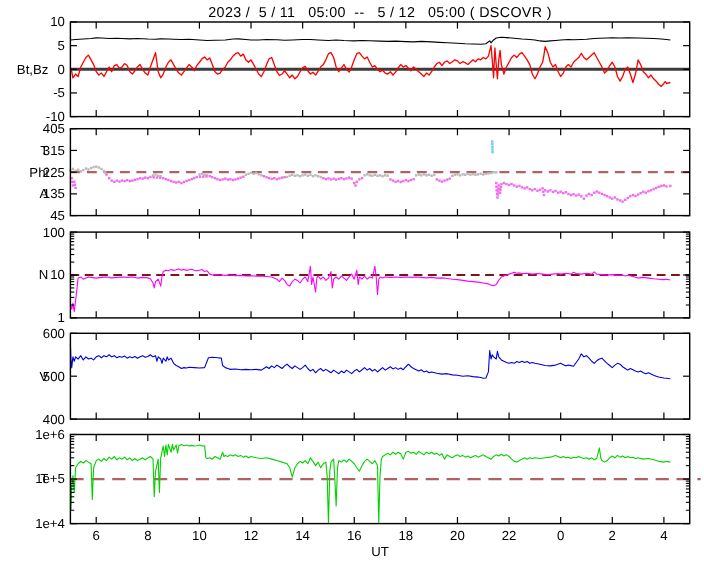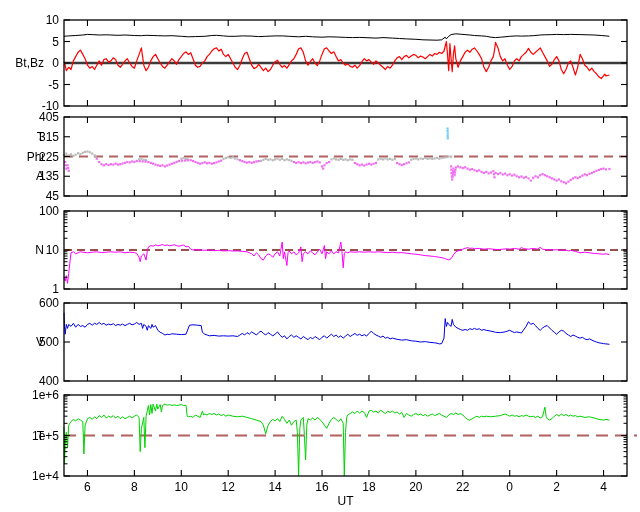--- a/index.html
+++ b/index.html
@@ -8,20 +8,21 @@
   .title{position:absolute;top:3px;left:64px;width:563px;text-align:center;
          font-size:13px;color:#000;white-space:pre;letter-spacing:0.3px;}
   svg text{font-family:"Liberation Sans",sans-serif;fill:#000;}
   text.tick{font-size:12px;}
   text.axis{font-size:12px;}
 </style>
 </head>
 <body>
 
 <div class="page">
+  <div class="title">2023 /  5 / 11   05:00  --   5 / 12   05:00 ( DSCOVR )</div>
   <svg id="plot" width="640" height="512" viewBox="0 0 640 512">
       <g>
         <line x1="64" y1="63" x2="627" y2="63" stroke="#3c3c3c" stroke-width="2.6"></line>
         <polyline points="64.0,36.3 68.7,35.9 75.7,35.5 82.8,35.0 87.5,34.4 92.2,34.6 99.2,35.0 106.2,34.8 110.9,35.0 118.0,35.3 125.0,35.0 134.4,35.5 141.4,35.7 146.1,35.3 153.1,35.5 157.8,35.7 164.9,35.9 171.9,35.7 181.3,36.3 188.3,36.8 195.4,36.6 204.8,36.3 211.8,35.5 216.5,35.3 223.5,35.9 228.2,36.3 235.2,36.3 242.3,35.9 251.7,36.1 258.7,36.6 265.7,36.3 275.1,35.9 282.2,35.9 289.2,36.3 298.6,36.8 305.6,36.3 312.7,36.8 322.0,37.2 329.1,36.8 336.1,37.0 345.5,37.4 352.5,37.6 359.6,37.4 369.0,37.8 376.0,38.1 383.0,37.6 392.4,38.1 399.5,38.5 406.5,38.9 415.9,39.3 422.9,39.8 430.0,40.0 437.0,40.2 441.7,39.8 445.2,37.2 446.4,38.9 448.7,36.3 451.1,34.6 455.8,33.8 460.4,34.2 465.1,34.6 469.8,35.0 474.5,35.5 481.6,35.9 486.3,36.3 490.9,37.2 495.6,37.6 500.3,37.2 505.0,36.8 509.7,36.3 516.7,35.9 521.4,36.1 528.5,35.9 533.2,35.7 540.2,35.0 544.9,34.8 551.9,34.6 556.6,34.4 563.7,34.6 570.7,34.4 580.1,34.6 587.1,34.8 594.2,35.0 601.2,35.5 605.9,35.9 609.4,36.3" fill="none" stroke="#000000" stroke-width="1" stroke-linejoin="round"></polyline>
         <polyline points="64.0,61.7 65.2,65.2 66.3,70.7 68.7,67.3 71.0,69.5 73.4,60.9 75.7,56.6 78.1,52.3 80.4,50.1 82.8,54.4 85.1,58.7 87.5,65.2 89.8,68.2 92.2,66.4 94.5,69.5 96.8,65.2 99.2,60.9 101.5,65.2 103.9,59.6 106.2,58.7 108.6,62.1 110.9,60.9 113.3,57.8 115.6,59.6 118.0,65.2 120.3,67.3 122.6,64.3 125.0,60.9 127.3,58.7 129.7,63.0 132.0,66.4 134.4,68.2 136.7,60.9 139.1,54.4 141.4,47.9 142.6,56.6 143.8,65.2 146.1,70.7 148.4,67.3 150.8,60.9 153.1,56.6 155.5,54.4 157.8,58.7 160.2,63.0 162.5,66.4 164.9,68.2 167.2,65.2 169.6,61.7 171.9,58.7 174.3,60.9 176.6,64.3 178.9,59.6 181.3,56.6 183.6,53.5 186.0,51.8 188.3,54.4 190.7,52.7 193.0,58.7 195.4,65.2 197.7,67.3 200.1,66.4 202.4,63.0 204.8,60.9 207.1,56.6 209.4,54.4 211.8,51.0 214.1,48.8 216.5,47.9 218.8,51.0 221.2,49.2 223.5,54.4 225.9,56.6 228.2,54.4 230.6,58.7 232.9,63.0 235.2,67.3 237.6,69.5 239.9,65.2 242.3,58.7 244.6,53.5 247.0,52.3 249.3,58.7 251.7,65.2 254.0,68.6 256.4,67.3 258.7,64.3 261.0,67.3 263.4,70.7 265.7,68.2 268.1,71.6 270.4,69.5 272.8,65.2 275.1,61.7 277.5,60.4 279.8,64.3 282.2,67.3 284.5,65.6 286.9,68.2 289.2,64.7 291.5,60.9 293.9,58.7 296.2,54.4 298.6,48.8 300.9,47.9 303.3,52.3 305.6,60.9 308.0,65.2 310.3,61.7 312.7,58.7 315.0,63.0 317.4,65.6 319.7,60.9 322.0,54.4 324.4,48.8 326.7,47.9 329.1,51.0 331.4,53.5 333.8,51.8 336.1,56.6 338.5,60.9 340.8,59.6 343.2,63.0 345.5,65.2 347.8,63.9 350.2,66.4 352.5,67.3 354.9,65.2 357.2,68.2 359.6,65.6 361.9,61.7 364.3,58.7 366.6,60.9 369.0,59.6 371.3,62.1 373.6,64.3 376.0,60.9 378.3,63.0 380.7,65.2 383.0,67.3 385.4,69.5 387.7,66.4 390.1,68.2 392.4,65.2 394.8,60.9 397.1,57.8 399.5,56.6 401.8,59.6 404.1,56.6 406.5,55.3 408.8,57.8 411.2,56.1 413.5,54.4 415.9,55.3 418.2,57.8 420.6,56.1 422.9,57.0 425.3,58.7 427.6,56.6 430.0,54.4 432.3,56.1 434.6,53.5 437.0,54.4 439.3,52.3 441.7,53.5 444.0,51.0 446.4,41.5 447.5,54.4 448.7,70.7 449.9,43.6 451.1,58.7 452.2,71.6 453.4,54.4 454.6,45.8 455.8,58.7 458.1,67.3 460.4,60.9 462.8,56.6 465.1,52.3 467.5,50.1 469.8,52.3 472.2,49.2 474.5,47.9 476.9,51.0 479.2,54.4 481.6,58.7 483.9,67.3 486.3,71.6 488.6,67.3 490.9,60.9 493.3,56.6 494.5,50.1 495.6,42.4 498.0,47.9 500.3,56.6 502.7,60.9 505.0,58.7 507.4,65.2 509.7,69.5 512.1,66.4 514.4,60.9 516.7,58.7 519.1,60.9 521.4,56.6 523.8,54.4 526.1,52.3 528.5,48.4 530.8,52.3 533.2,54.4 535.5,52.3 537.9,50.1 540.2,47.9 542.5,52.3 544.9,56.6 547.2,60.9 549.6,66.4 551.9,64.3 554.3,59.6 556.6,56.6 559.0,60.9 561.3,69.5 563.7,73.8 566.0,69.5 568.4,63.0 570.7,60.9 573.0,67.3 575.4,75.0 577.7,67.3 580.1,54.4 582.4,58.7 584.8,65.2 587.1,67.3 589.5,70.7 591.8,68.2 594.2,71.6 596.5,73.8 598.9,76.8 601.2,78.5 603.5,75.9 604.7,74.2 605.9,75.9 609.4,75.0" fill="none" stroke="#ff0000" stroke-width="1.2" stroke-linejoin="round"></polyline>
         <rect x="64" y="20" width="563" height="86" fill="none" stroke="#000" stroke-width="1.3"></rect>
         <line x1="87.45833333333333" y1="106" x2="87.45833333333333" y2="100" stroke="#000" stroke-width="1.1"></line>
         <line x1="87.45833333333333" y1="20" x2="87.45833333333333" y2="26" stroke="#000" stroke-width="1.1"></line>
         <line x1="134.375" y1="106" x2="134.375" y2="100" stroke="#000" stroke-width="1.1"></line>
         <line x1="134.375" y1="20" x2="134.375" y2="26" stroke="#000" stroke-width="1.1"></line>

